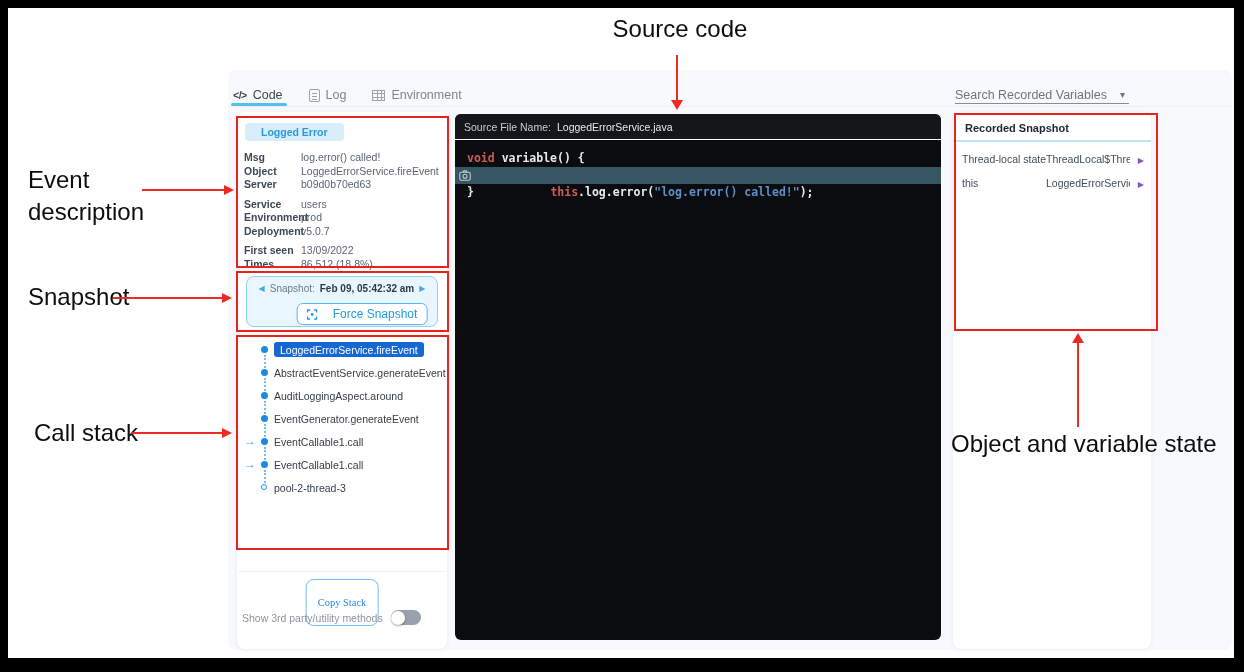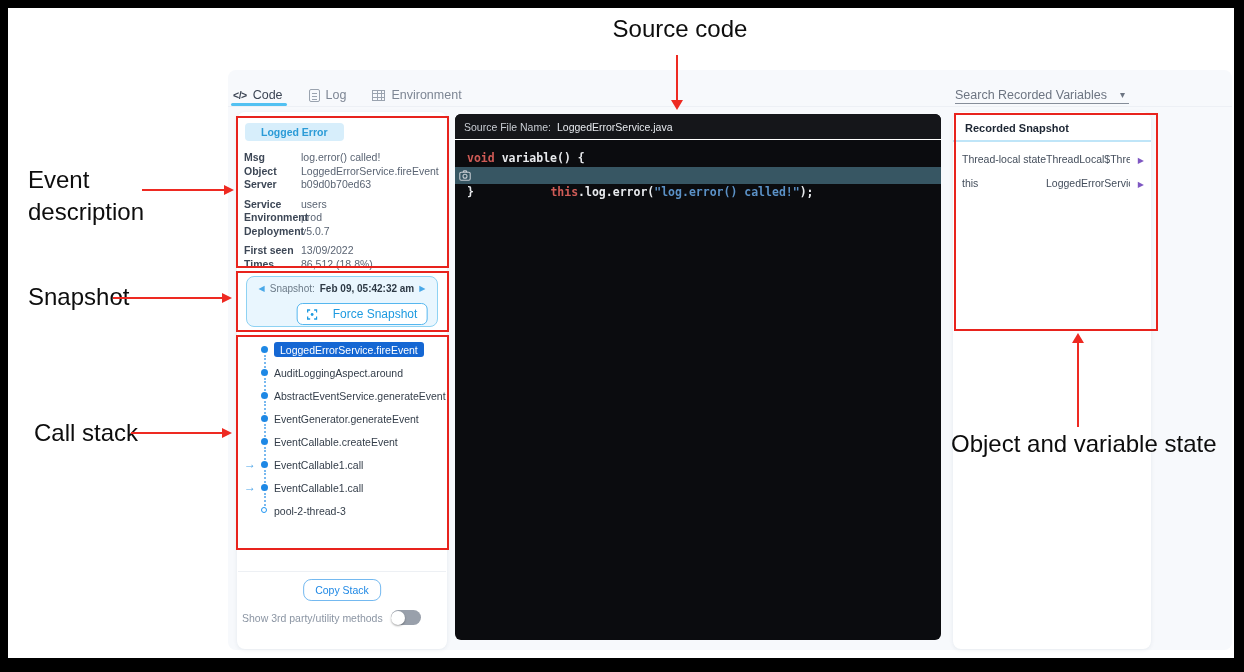--- a/index.html
+++ b/index.html
@@ -65,21 +65,21 @@
   .cs-dot.hollow { background:#fff; border:1.5px solid #2196f3; width:6px; height:6px; }
   .cs-item:not(:last-child) .cs-gutter::after { content:""; position:absolute; left:19.5px; top:17px; height:13px;
       border-left:2px dotted #79b9ef; }
   .cs-jump { position:absolute; left:0; top:4px; color:#4aa3e8; font-size:12px; font-weight:bold; }
   .cs-label { font-size:10.5px; color:#333d49; white-space:nowrap; }
   .cs-label.selected { background:#1567d3; color:#fff; padding:1.5px 6px; border-radius:3px; }
 
   .stack-divider { position:absolute; left:238px; top:571px; width:208px; height:1px; background:#edf0f4; }
   .copy-btn { position:absolute; left:342px; top:579px; transform:translateX(-50%);
               background:#fff; border:1px solid #74b9f0; border-radius:8px; color:#1e88e5;
-              font-size:10.5px; padding:4px 11px; white-space:nowrap; }
+              font-size:10.5px; padding:17px 11px; white-space:nowrap;font-family:Liberation Serif, serif; }
   .toggle-row { position:absolute; left:242px; top:610px; width:198px; display:flex; align-items:center; }
   .toggle-label { font-size:10.5px; color:#8b95a3; }
   .toggle { position:relative; width:30px; height:15px; background:#99a0ab; border-radius:8px; margin-left:8px; }
   .toggle .knob { position:absolute; left:0px; top:0.5px; width:14px; height:14px; background:#fff;
                   border-radius:50%; box-shadow:0 1px 2px rgba(0,0,0,0.35); }
 
   
   .code-panel { position:absolute; left:455px; top:114px; width:486px; height:526px;
                 background:#0b0c0f; border-radius:6px; overflow:hidden; }
   .code-header { height:26px; background:#15161a; border-bottom:1px solid #ffffff;
@@ -220,39 +220,33 @@
     <div class="cs-item">
       <span class="cs-gutter">
           <span class="cs-dot"></span>
         </span>
       <span class="cs-label selected">LoggedErrorService.fireEvent</span>
     </div>
     <div class="cs-item">
       <span class="cs-gutter">
           <span class="cs-dot"></span>
         </span>
+      <span class="cs-label">AbstractEventService.generateEvent</span>
+    </div>
+    <div class="cs-item">
+      <span class="cs-gutter">
+          <span class="cs-dot"></span>
+        </span>
       <span class="cs-label">AuditLoggingAspect.around</span>
     </div>
     <div class="cs-item">
       <span class="cs-gutter">
           <span class="cs-dot"></span>
         </span>
-      <span class="cs-label">AbstractEventService.generateEvent</span>
-    </div>
-    <div class="cs-item">
-      <span class="cs-gutter">
-          <span class="cs-dot"></span>
-        </span>
       <span class="cs-label">EventGenerator.generateEvent</span>
-    </div>
-    <div class="cs-item">
-      <span class="cs-gutter">
-          <span class="cs-dot"></span>
-        </span>
-      <span class="cs-label">EventCallable.createEvent</span>
     </div>
     <div class="cs-item">
       <span class="cs-gutter">
         <span class="cs-jump">→</span>
         <span class="cs-dot"></span>
       </span>
       <span class="cs-label">EventCallable1.call</span>
     </div>
     <div class="cs-item">
       <span class="cs-gutter">

